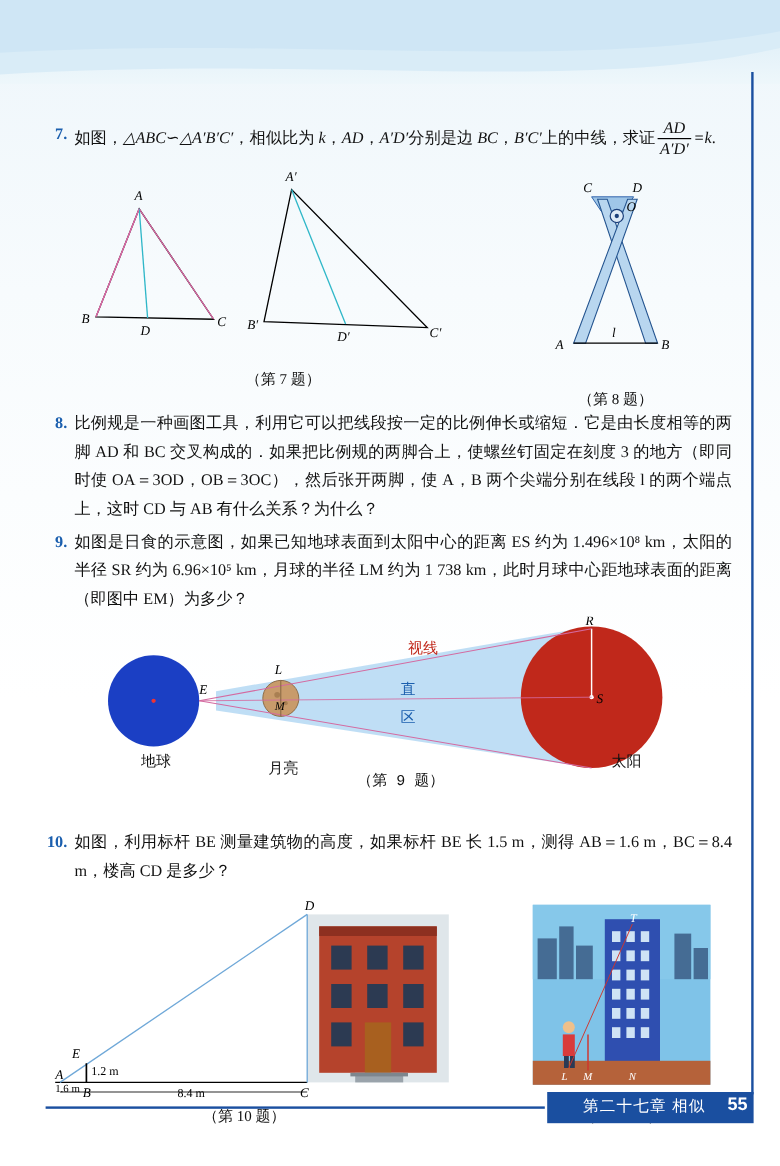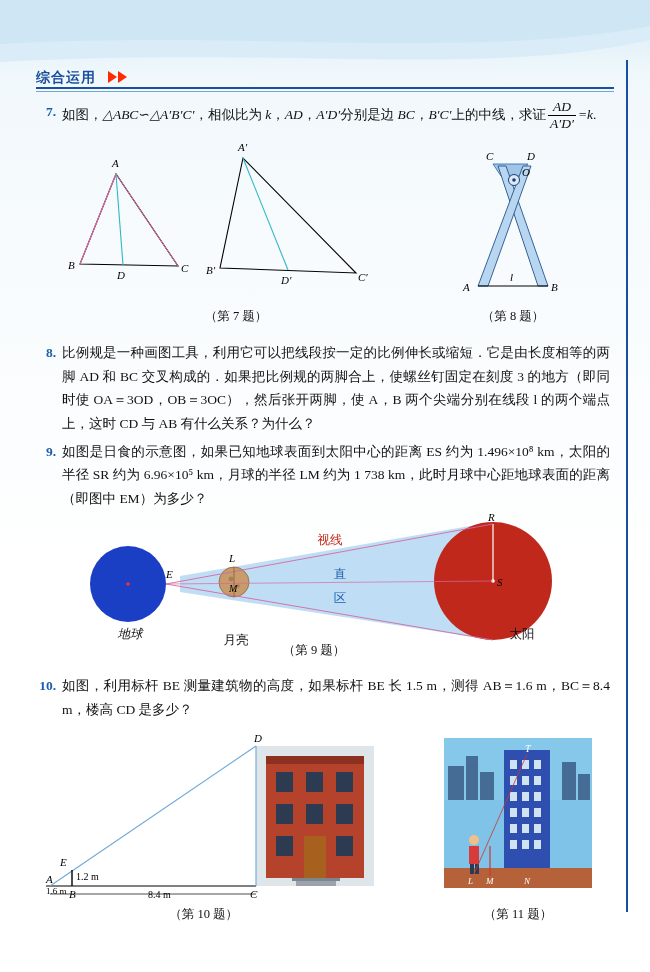--- a/index.html
+++ b/index.html
@@ -99,26 +99,20 @@
   <div class="topstrip"></div>
   <div class="topcurve">
     <svg width="650" height="78" viewBox="0 0 650 78">
       <path d="M0,0 L650,0 L650,40 C480,78 280,46 0,62 Z" fill="#d9ecf7"></path>
       <path d="M0,0 L650,0 L650,26 C470,60 250,30 0,44 Z" fill="#cfe6f5"></path>
     </svg>
   </div>
 
   <div class="right-rule"></div>
 
-  <div class="hdr">
-    <div class="hdr-line"></div>
-    <div class="hdr-line2"></div>
-    <span class="hdr-label">综合运用</span>
-    <span class="hdr-arrows"><span></span><span></span></span>
-  </div>
 
   <div class="content">
 
     <div class="prob">
       <div class="pnum">7.</div>
       <div class="ptext">
         <span>如图，</span><span class="it">△ABC</span><span>∽</span><span class="it">△A′B′C′</span><span>，相似比为 </span><span class="it">k</span><span>，</span><span class="it">AD</span><span>，</span><span class="it">A′D′</span><span>分别是边 </span><span class="it">BC</span><span>，</span><span class="it">B′C′</span><span>上的中线，求证</span><span class="frac"><span class="num">AD</span><span class="den">A′D′</span></span><span class="it">=k</span><span>.</span>
       </div>
     </div>
 
@@ -156,21 +150,21 @@
           <line x1="440" y1="150" x2="510" y2="150" stroke="#000" stroke-width="1"></line>
           <text x="448" y="24" font-size="11" font-style="italic" font-family="Liberation Serif, serif">C</text>
           <text x="489" y="24" font-size="11" font-style="italic" font-family="Liberation Serif, serif">D</text>
           <text x="484" y="40" font-size="11" font-style="italic" font-family="Liberation Serif, serif">O</text>
           <text x="425" y="155" font-size="11" font-style="italic" font-family="Liberation Serif, serif">A</text>
           <text x="513" y="155" font-size="11" font-style="italic" font-family="Liberation Serif, serif">B</text>
           <text x="472" y="145" font-size="11" font-style="italic" font-family="Liberation Serif, serif">l</text>
         </g>
       </svg>
       <div class="figcap" style="left:138px; top:172px; width:120px;">（第 7 题）</div>
-      <div class="figcap" style="left:415px; top:172px; width:120px;">（第 8 题）</div>
+      <div class="figcap" style="left:415px; top:189px; width:120px;">（第 8 题）</div>
     </div>
 
     <div class="prob">
       <div class="pnum">8.</div>
       <div class="ptext">比例规是一种画图工具，利用它可以把线段按一定的比例伸长或缩短．它是由长度相等的两脚 AD 和 BC 交叉构成的．如果把比例规的两脚合上，使螺丝钉固定在刻度 3 的地方（即同时使 OA＝3OD，OB＝3OC），然后张开两脚，使 A，B 两个尖端分别在线段 l 的两个端点上，这时 CD 与 AB 有什么关系？为什么？</div>
     </div>
 
     <div class="prob">
       <div class="pnum">9.</div>
       <div class="ptext">如图是日食的示意图，如果已知地球表面到太阳中心的距离 ES 约为 1.496×10⁸ km，太阳的半径 SR 约为 6.96×10⁵ km，月球的半径 LM 约为 1 738 km，此时月球中心距地球表面的距离（即图中 EM）为多少？</div>
@@ -196,30 +190,30 @@
         <line x1="128" y1="70" x2="455" y2="126" stroke="#d46aa0" stroke-width="0.9"></line>
         <line x1="128" y1="70" x2="455" y2="67" stroke="#d46aa0" stroke-width="0.7"></line>
         <line x1="196" y1="53" x2="196" y2="83" stroke="#7a5a38" stroke-width="0.7"></line>
 
         <text x="128" y="64" font-size="11" font-style="italic" font-family="Liberation Serif, serif">E</text>
         <text x="191" y="48" font-size="11" font-style="italic" font-family="Liberation Serif, serif">L</text>
         <text x="191" y="78" font-size="10" font-style="italic" font-family="Liberation Serif, serif">M</text>
         <text x="450" y="7" font-size="11" font-style="italic" font-family="Liberation Serif, serif">R</text>
         <text x="459" y="72" font-size="11" font-style="italic" font-family="Liberation Serif, serif">S</text>
       </svg>
-      <div class="figcap" style="left:62px; top:112px; width:60px;font-style:italic;">地球</div>
+      <div class="figcap" style="left:62px; top:112px; width:60px;">地球</div>
       <div class="figcap" style="left:168px; top:118px; width:60px;">月亮</div>
       <div class="figcap" style="left:454px; top:112px; width:60px;">太阳</div>
-      <div class="figcap" style="left:268px; top:18px; width:48px; color:#c0281b;">视线</div>
+      <div class="figcap" style="left:279px; top:18px; width:48px; color:#c0281b;text-align:right;">视线</div>
       <div class="figcap" style="left:290px; top:52px; width:24px; color:#1b5fae;">直</div>
       <div class="figcap" style="left:290px; top:76px; width:24px; color:#1b5fae;">区</div>
-      <div class="figcap" style="left:216px; top:128px; width:120px;">（第 9 题）</div>
-    </div>
-
-    <div class="prob" style="margin-top:10px;">
+      <div class="figcap" style="left:236px; top:128px; width:120px;font-family:Liberation Mono, monospace;">（第 9 题）</div>
+    </div>
+
+    <div class="prob" style="margin-top:26px;">
       <div class="pnum">10.</div>
       <div class="ptext">如图，利用标杆 BE 测量建筑物的高度，如果标杆 BE 长 1.5 m，测得 AB＝1.6 m，BC＝8.4 m，楼高 CD 是多少？</div>
     </div>
 
     <div class="figrow" style="height:200px; margin-top:6px;">
       <svg width="572" height="200" viewBox="0 0 572 200">
 
         <rect x="218" y="18" width="118" height="140" fill="#dfe6ea"></rect>
         <rect x="228" y="28" width="98" height="122" fill="#b5432c"></rect>
         <rect x="228" y="28" width="98" height="8" fill="#8d3020"></rect>
@@ -298,14 +292,20 @@
         <text x="430" y="156" font-size="9" font-style="italic" fill="#fff" font-family="Liberation Serif, serif">L</text>
         <text x="448" y="156" font-size="9" font-style="italic" fill="#fff" font-family="Liberation Serif, serif">M</text>
         <text x="486" y="156" font-size="9" font-style="italic" fill="#fff" font-family="Liberation Serif, serif">N</text>
       </svg>
       <div class="figcap" style="left:80px; top:178px; width:120px;text-align:right;">（第 10 题）</div>
       <div class="figcap" style="left:420px; top:178px; width:120px;">（第 11 题）</div>
     </div>
 
   </div>
 
+  <div class="footer">
+    <div class="footer-rule"></div>
+    <div class="footer-bar"></div>
+    <div class="footer-txt">第二十七章  相似</div>
+    <div class="footer-num">55</div>
+  </div>
 
 </div>
 
 </body></html>

